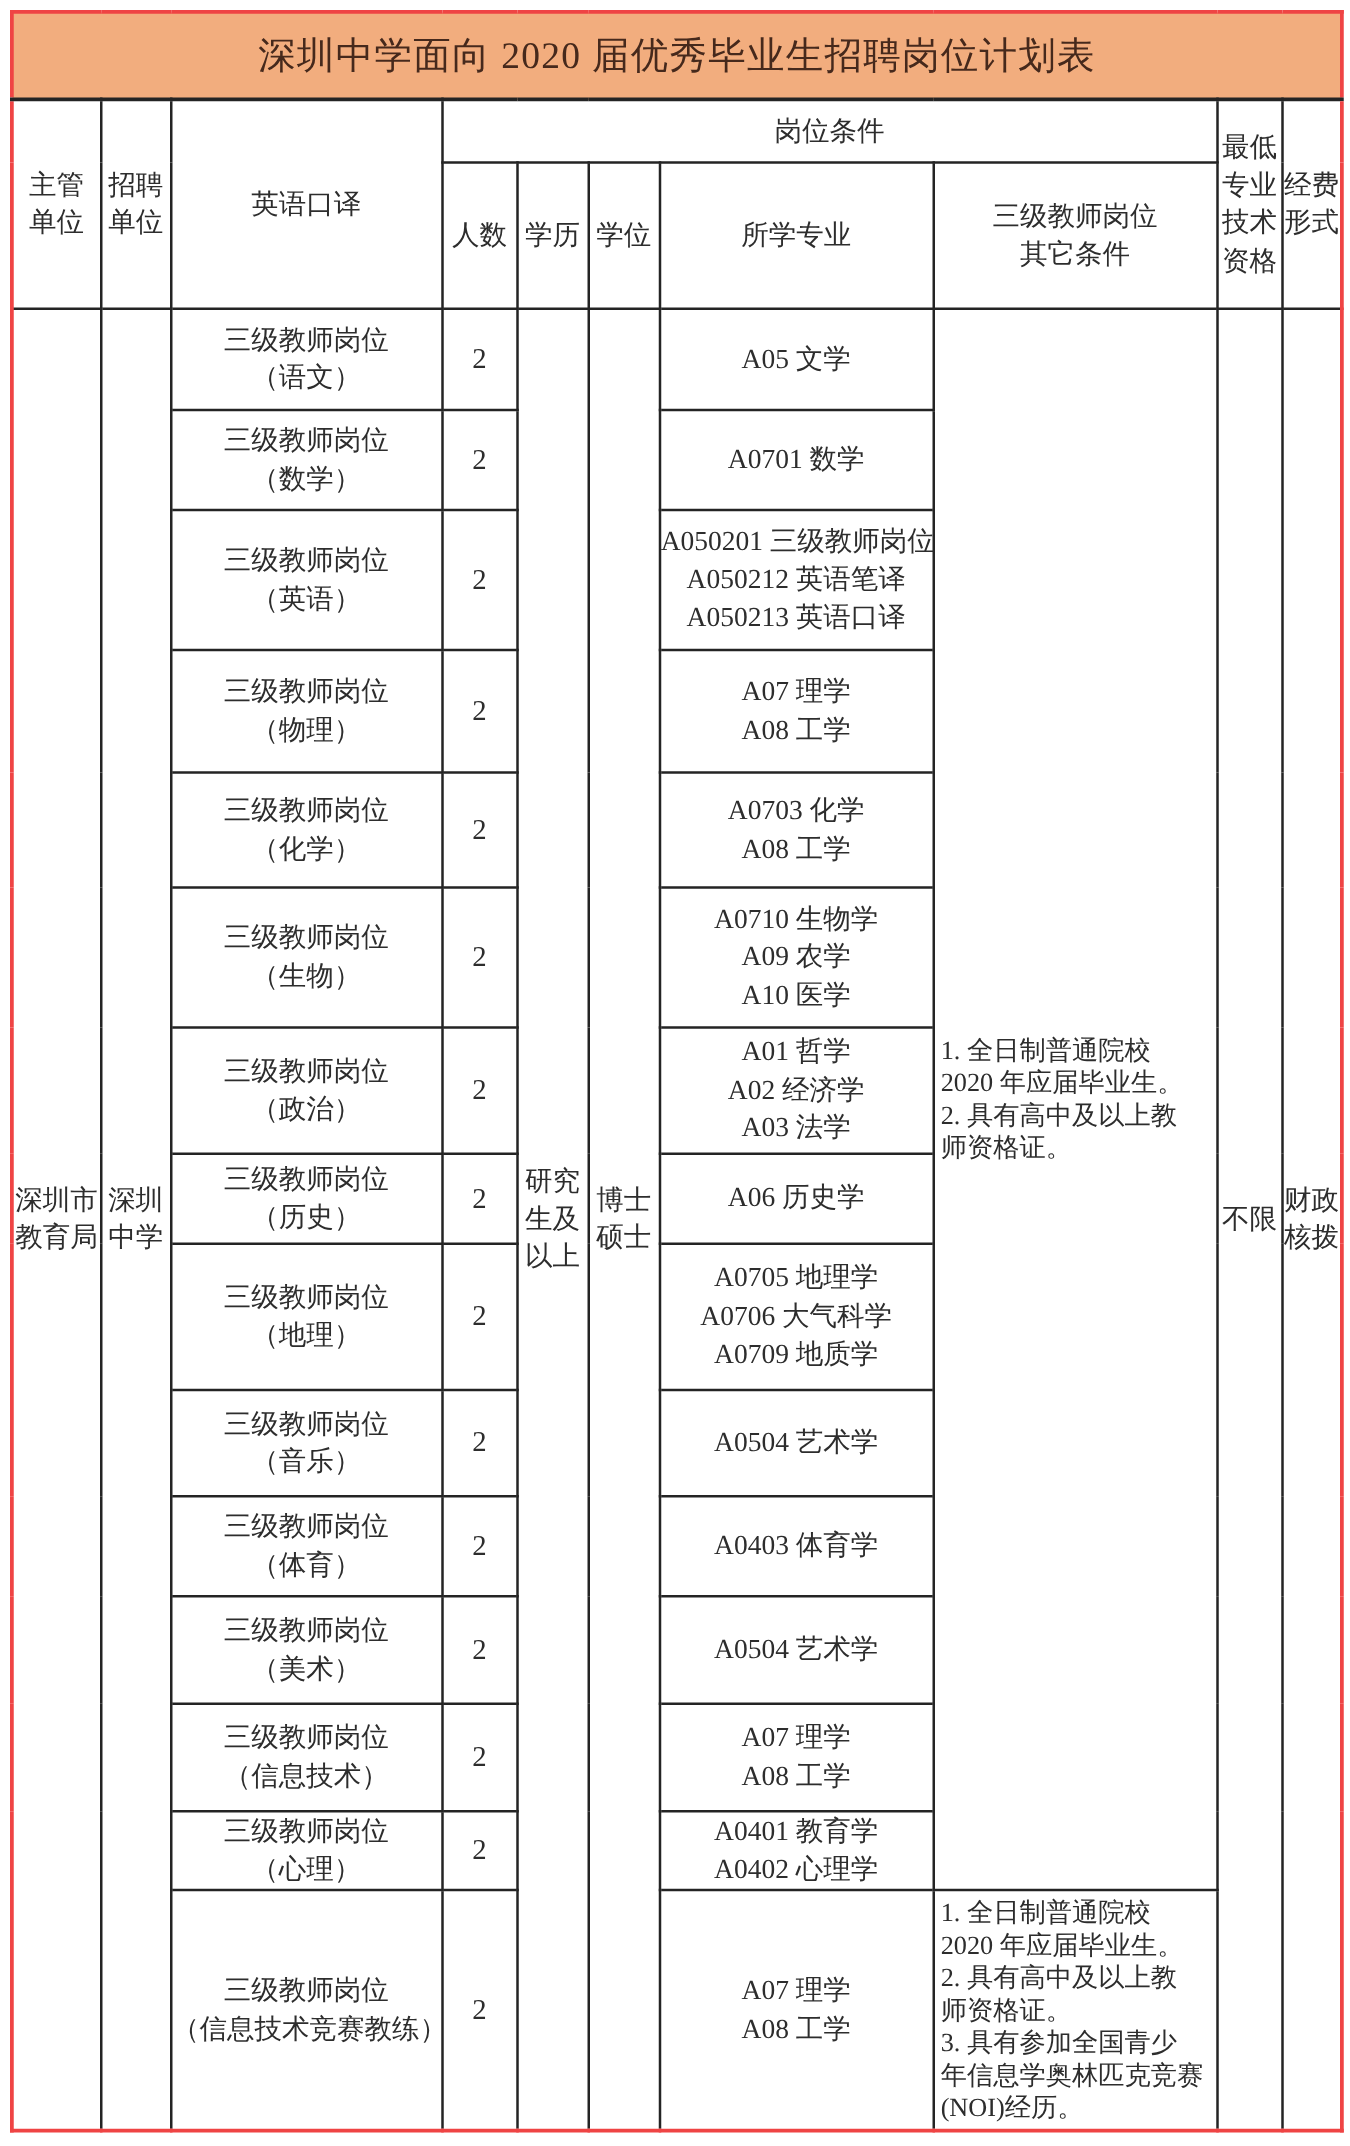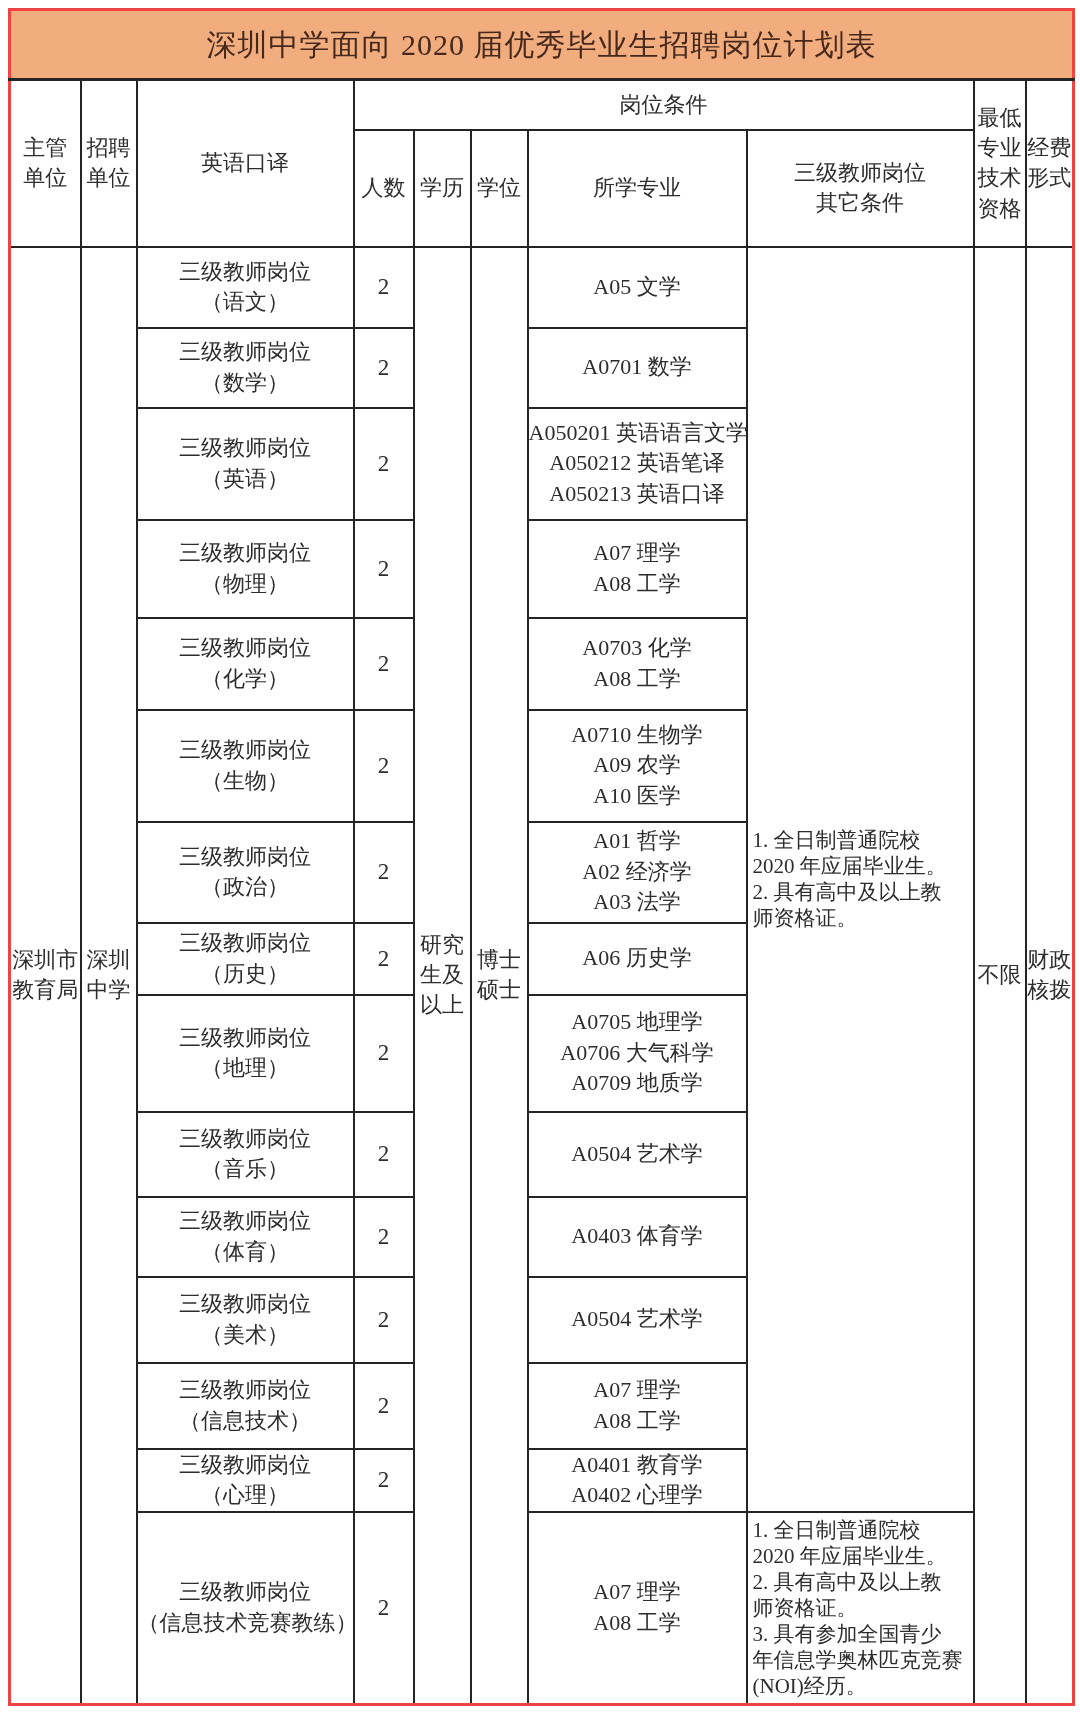--- a/index.html
+++ b/index.html
@@ -122,21 +122,21 @@
     <td>三级教师岗位
 （数学）</td>
     <td class="num">2</td>
     <td>A0701 数学</td>
   </tr>
 
   <tr style="height:112px">
     <td>三级教师岗位
 （英语）</td>
     <td class="num">2</td>
-    <td>A050201 英语语言文学
+    <td>A050201 三级教师岗位
 A050212 英语笔译
 A050213 英语口译</td>
   </tr>
 
   <tr style="height:98px">
     <td>三级教师岗位
 （物理）</td>
     <td class="num">2</td>
     <td>A07 理学
 A08 工学</td>

